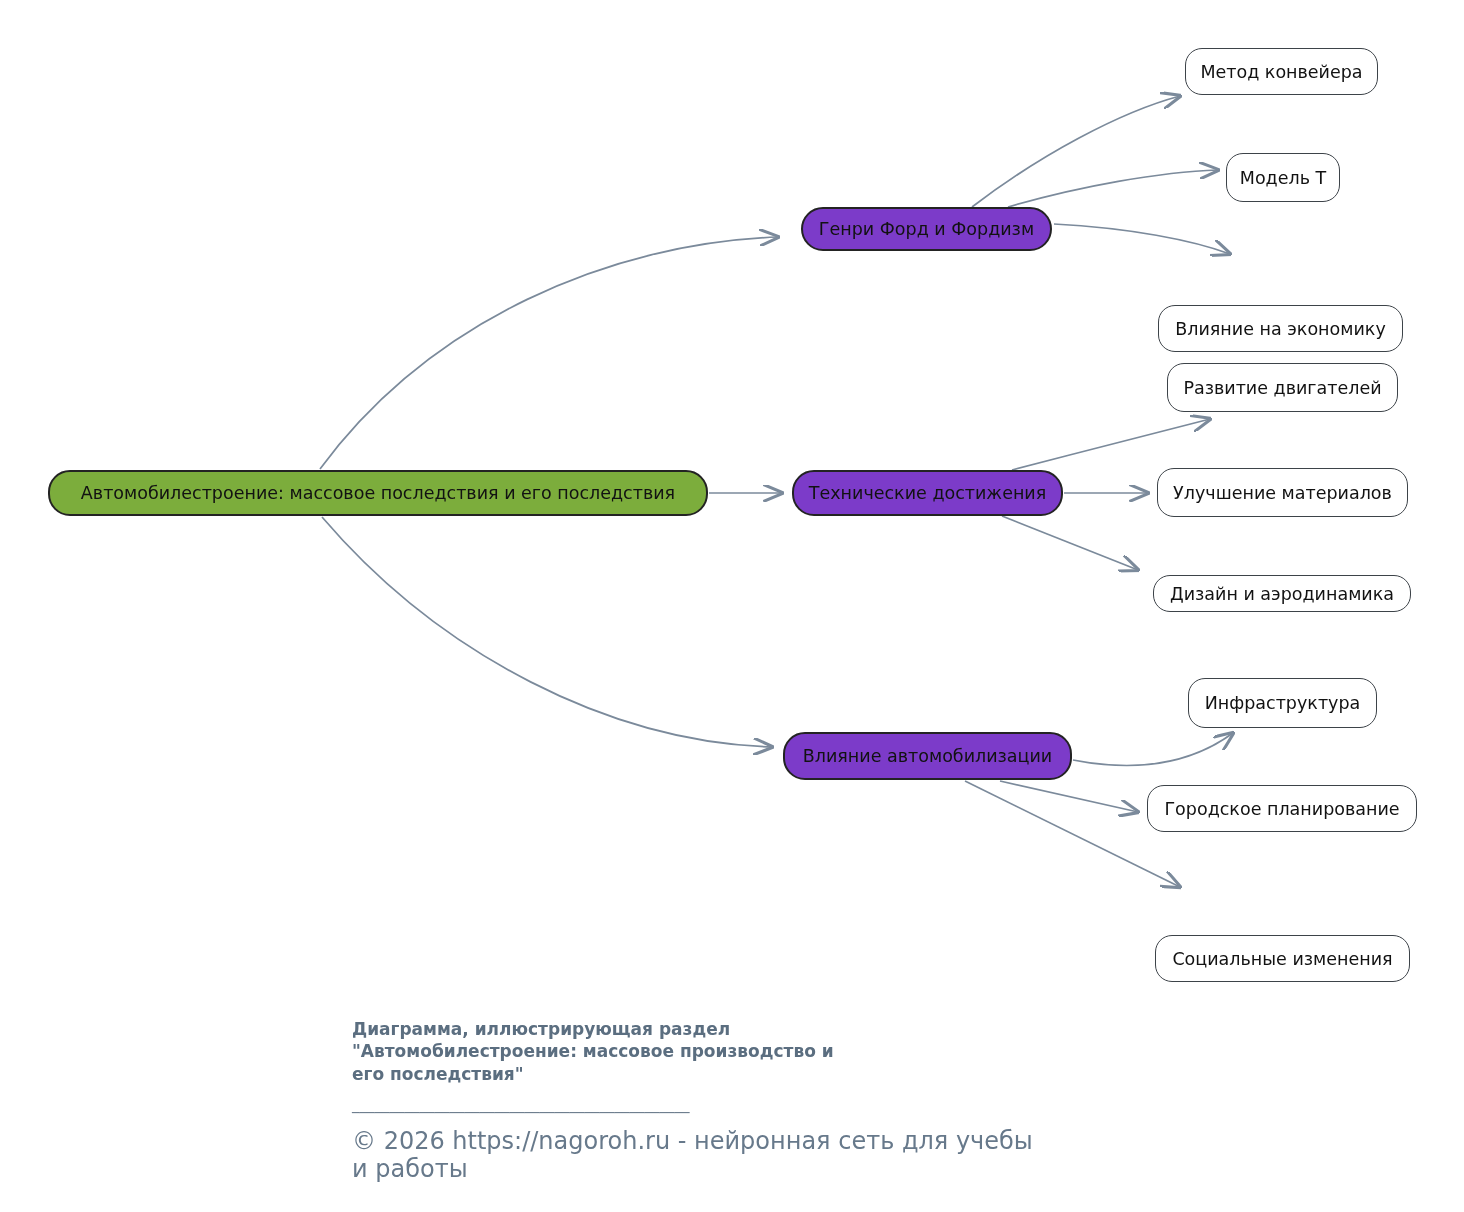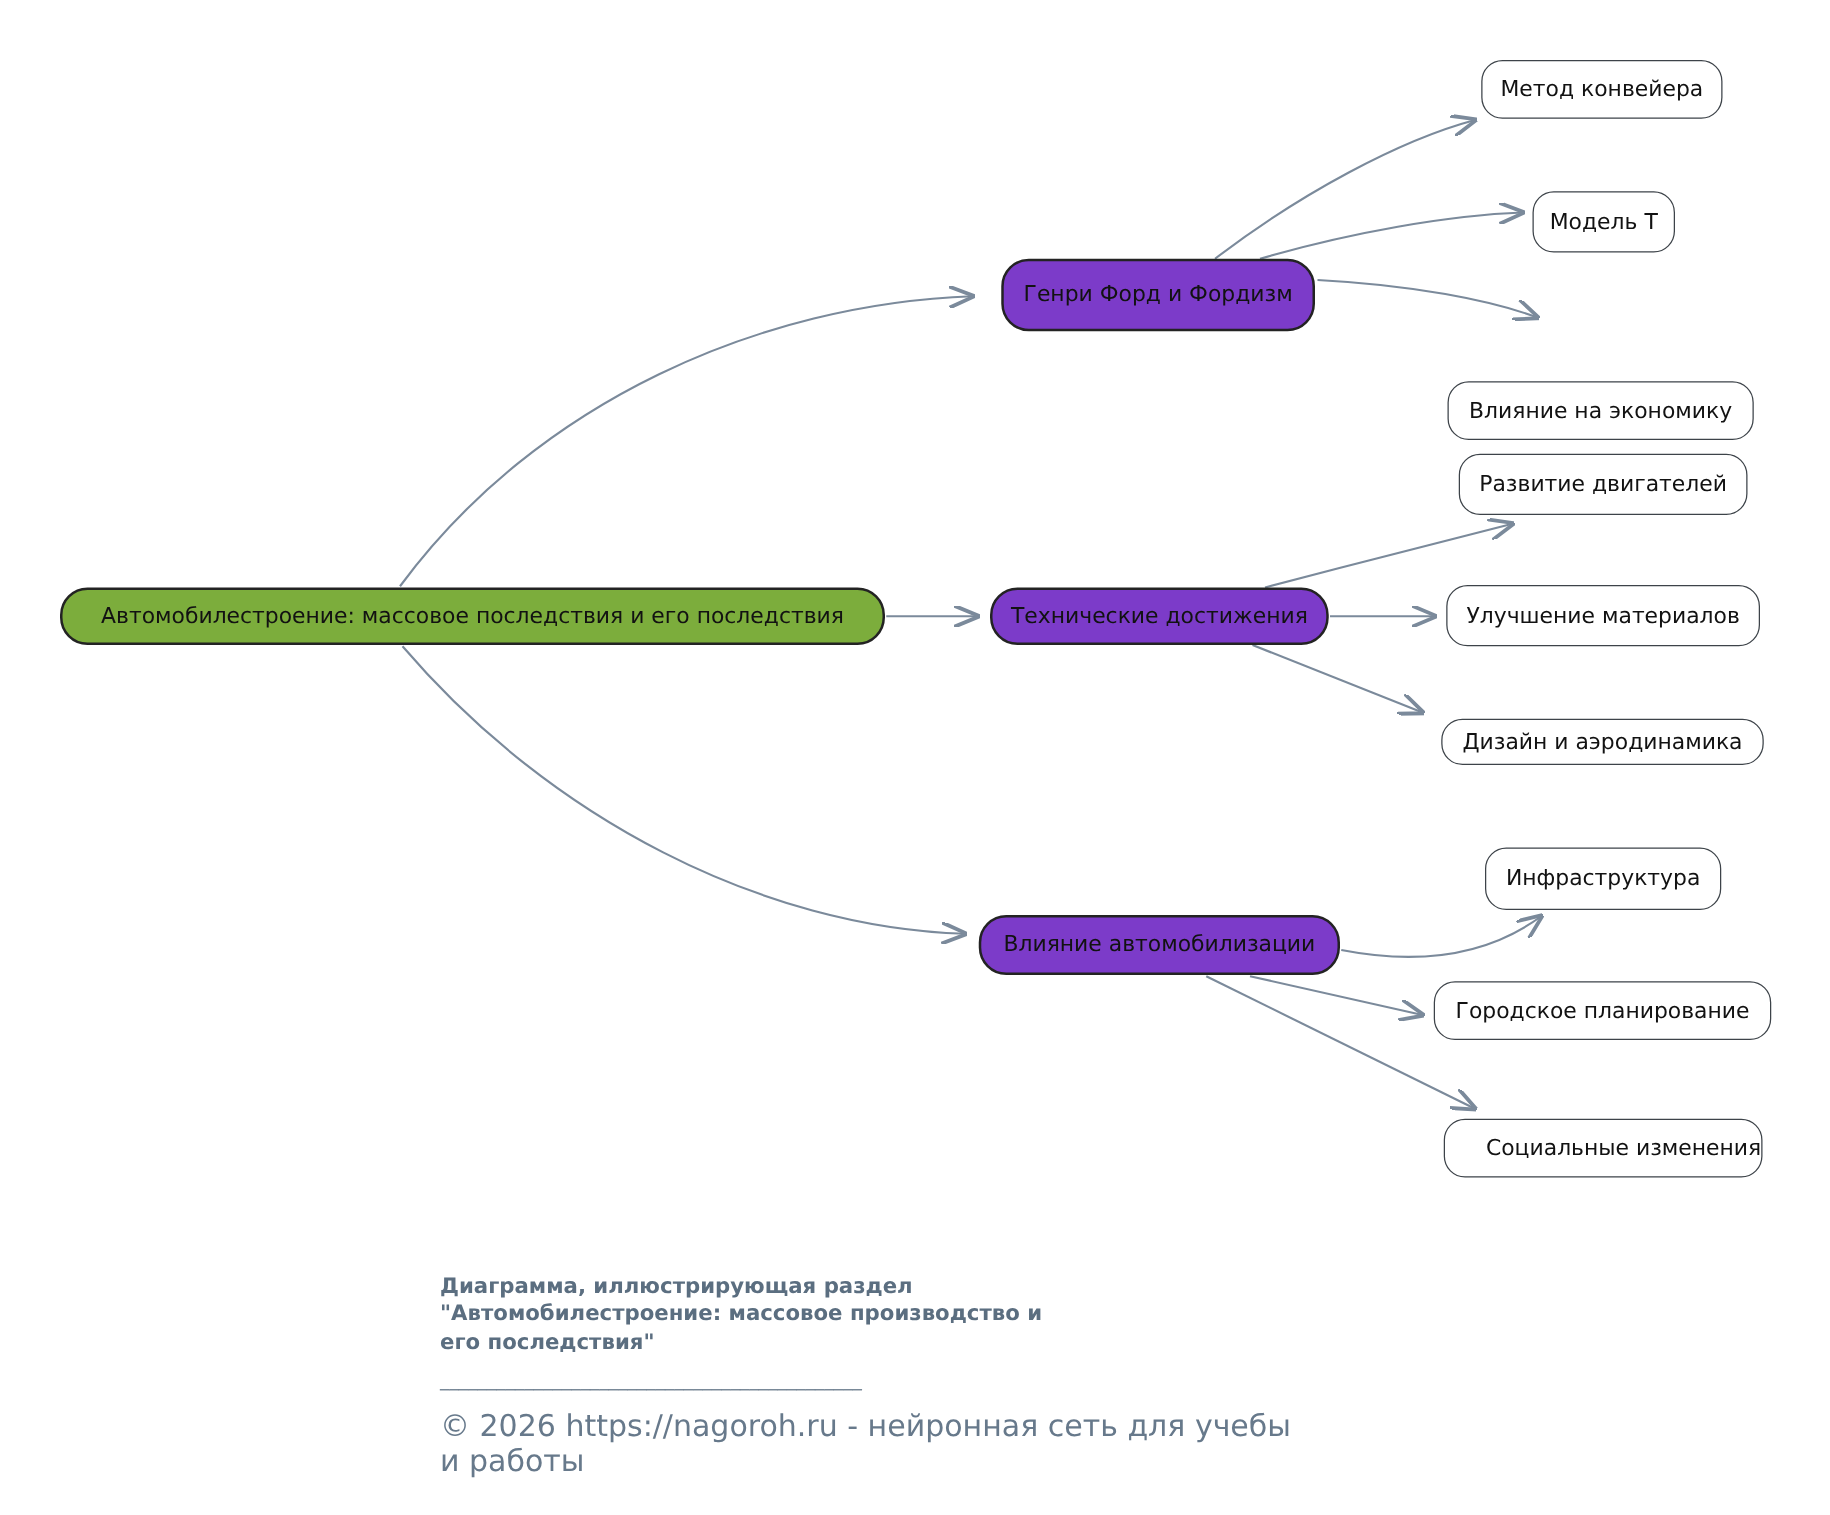--- a/index.html
+++ b/index.html
@@ -92,21 +92,21 @@
       <path d="M 1073 760 C 1140 773, 1192 763, 1233 733" marker-end="url(#arrow)"></path>
       <path d="M 1000 781 L 1138 812" marker-end="url(#arrow)"></path>
       <path d="M 965 781 L 1180 887" marker-end="url(#arrow)"></path>
     </g>
   </svg>
 
   <div class="node root-node" style="left:48px;top:470px;width:660px;height:46px;">
     <span>Автомобилестроение: массовое последствия и его последствия</span>
   </div>
 
-  <div class="node branch-node" style="left:801px;top:207px;width:251px;height:58px;">
+  <div class="node branch-node" style="left:801px;top:207px;width:251px;height:44px;">
     <span>Генри Форд и Фордизм</span>
   </div>
   <div class="node branch-node" style="left:792px;top:470px;width:271px;height:46px;">
     <span>Технические достижения</span>
   </div>
   <div class="node branch-node" style="left:783px;top:732px;width:289px;height:48px;">
     <span>Влияние автомобилизации</span>
   </div>
 
   <div class="node leaf-node" style="left:1185px;top:48px;width:193px;height:47px;">
@@ -128,21 +128,21 @@
   <div class="node leaf-node" style="left:1153px;top:575px;width:258px;height:37px;">
     <span>Дизайн и аэродинамика</span>
   </div>
 
   <div class="node leaf-node" style="left:1188px;top:678px;width:189px;height:50px;">
     <span>Инфраструктура</span>
   </div>
   <div class="node leaf-node" style="left:1147px;top:785px;width:270px;height:47px;">
     <span>Городское планирование</span>
   </div>
-  <div class="node leaf-node" style="left:1155px;top:895px;width:255px;height:47px;justify-content:flex-end;">
+  <div class="node leaf-node" style="left:1155px;top:935px;width:255px;height:47px;">
     <span>Социальные изменения</span>
   </div>
 
   <div class="footer">
     <div class="footer-caption">
       <div>Диаграмма, иллюстрирующая раздел</div>
       <div>"Автомобилестроение: массовое производство и</div>
       <div>его последствия"</div>
     </div>
     <div class="footer-separator">_____________________________________________</div>

